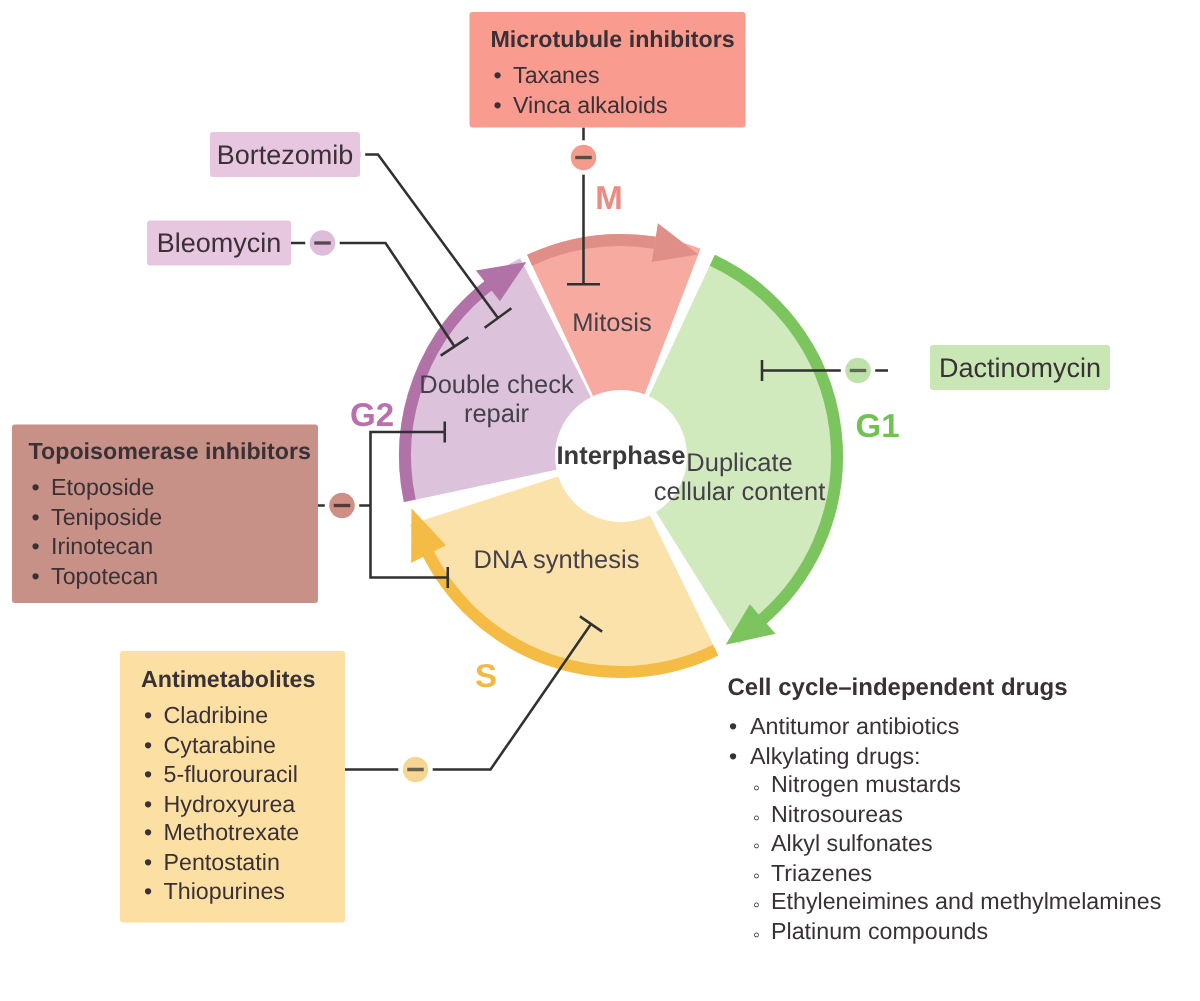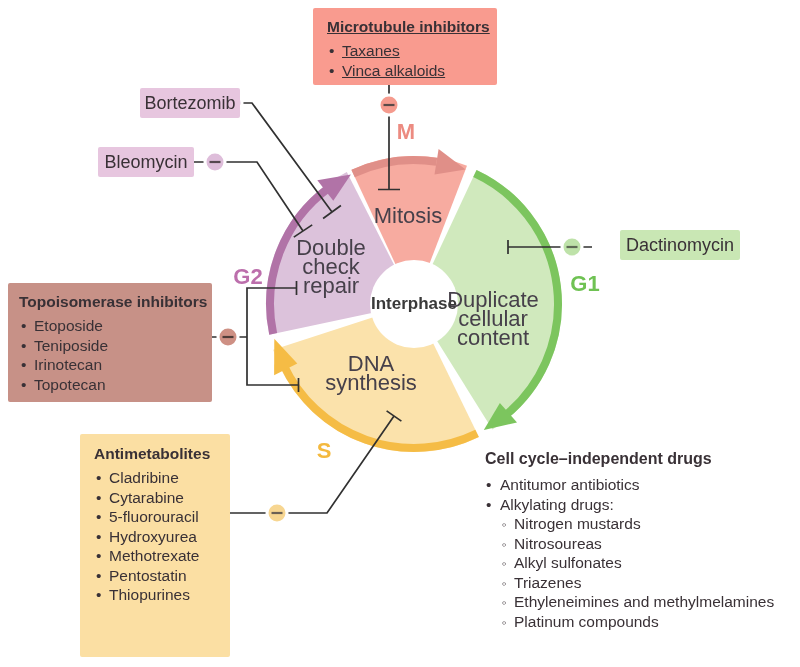--- a/index.html
+++ b/index.html
@@ -10,34 +10,34 @@
   #canvas svg{position:absolute;left:0;top:0;}
   .abs{position:absolute;}
   .center{position:absolute;transform:translate(-50%,-50%);text-align:center;}
   
   .box{position:absolute;border-radius:2px;color:#393136;}
   .box .title{font-weight:bold;font-size:15.5px;line-height:20px;}
   .pillbox{display:flex;align-items:center;justify-content:center;font-size:18px;margin-left:28px;}
   .list{margin-top:4px;}
   .list .row{position:relative;padding-left:15px;font-size:15.5px;line-height:19.5px;}
   .list .row::before{content:"\2022";position:absolute;left:2px;}
-  .box-microtubule{left:313px;top:8px;width:184px;height:77px;background:#f99b8f;padding:9px 0 0 14px;box-sizing:border-box;text-decoration:underline;}
+  .box-microtubule{left:313px;top:8px;width:184px;height:77px;background:#f99b8f;padding:9px 0 0 14px;box-sizing:border-box;}
   .box-bortezomib{left:112px;top:88px;width:100px;height:30px;background:#e7c6df;}
   .box-bleomycin{left:70px;top:147px;width:96px;height:30px;background:#e7c6df;text-align:center;}
   .box-topoisomerase{left:8px;top:283px;width:204px;height:119px;background:#c79187;padding:9px 0 0 11px;box-sizing:border-box;}
-  .box-antimetabolites{left:80px;top:434px;width:150px;height:223px;background:#fbdfa3;padding:10px 0 0 14px;box-sizing:border-box;}
+  .box-antimetabolites{left:80px;top:434px;width:150px;height:181px;background:#fbdfa3;padding:10px 0 0 14px;box-sizing:border-box;}
   .box-dactinomycin{left:592px;top:230px;width:120px;height:30px;background:#c9e7b4;}
   
   .phase{font-weight:bold;font-size:22px;}
   .phase-m{color:#ec8b81;}
   .phase-g1{color:#6fc253;}
   .phase-s{color:#f4b93e;}
   .phase-g2{color:#bc6fac;margin-top:48px;}
   
-  .wlabel{font-size:22px;color:#46404a;line-height:19px;}
+  .wlabel{font-size:17px;color:#46404a;line-height:19px;}
   .interphase{font-size:17px;font-weight:600;color:#3a3a3a;}
   
   .indep{left:485px;top:449px;width:312px;}
   .indep .title{font-weight:bold;font-size:16px;line-height:20px;margin-bottom:6px;}
   .indep .row{position:relative;padding-left:15px;font-size:15.5px;line-height:19.5px;}
   .indep .row::before{content:"\2022";position:absolute;left:1px;}
   .indep .subrow{position:relative;margin-left:17px;padding-left:12px;font-size:15.5px;line-height:19.5px;}
   .indep .subrow::before{content:"\25E6";position:absolute;left:0;font-size:13px;top:1px;}
 </style>
 </head>

